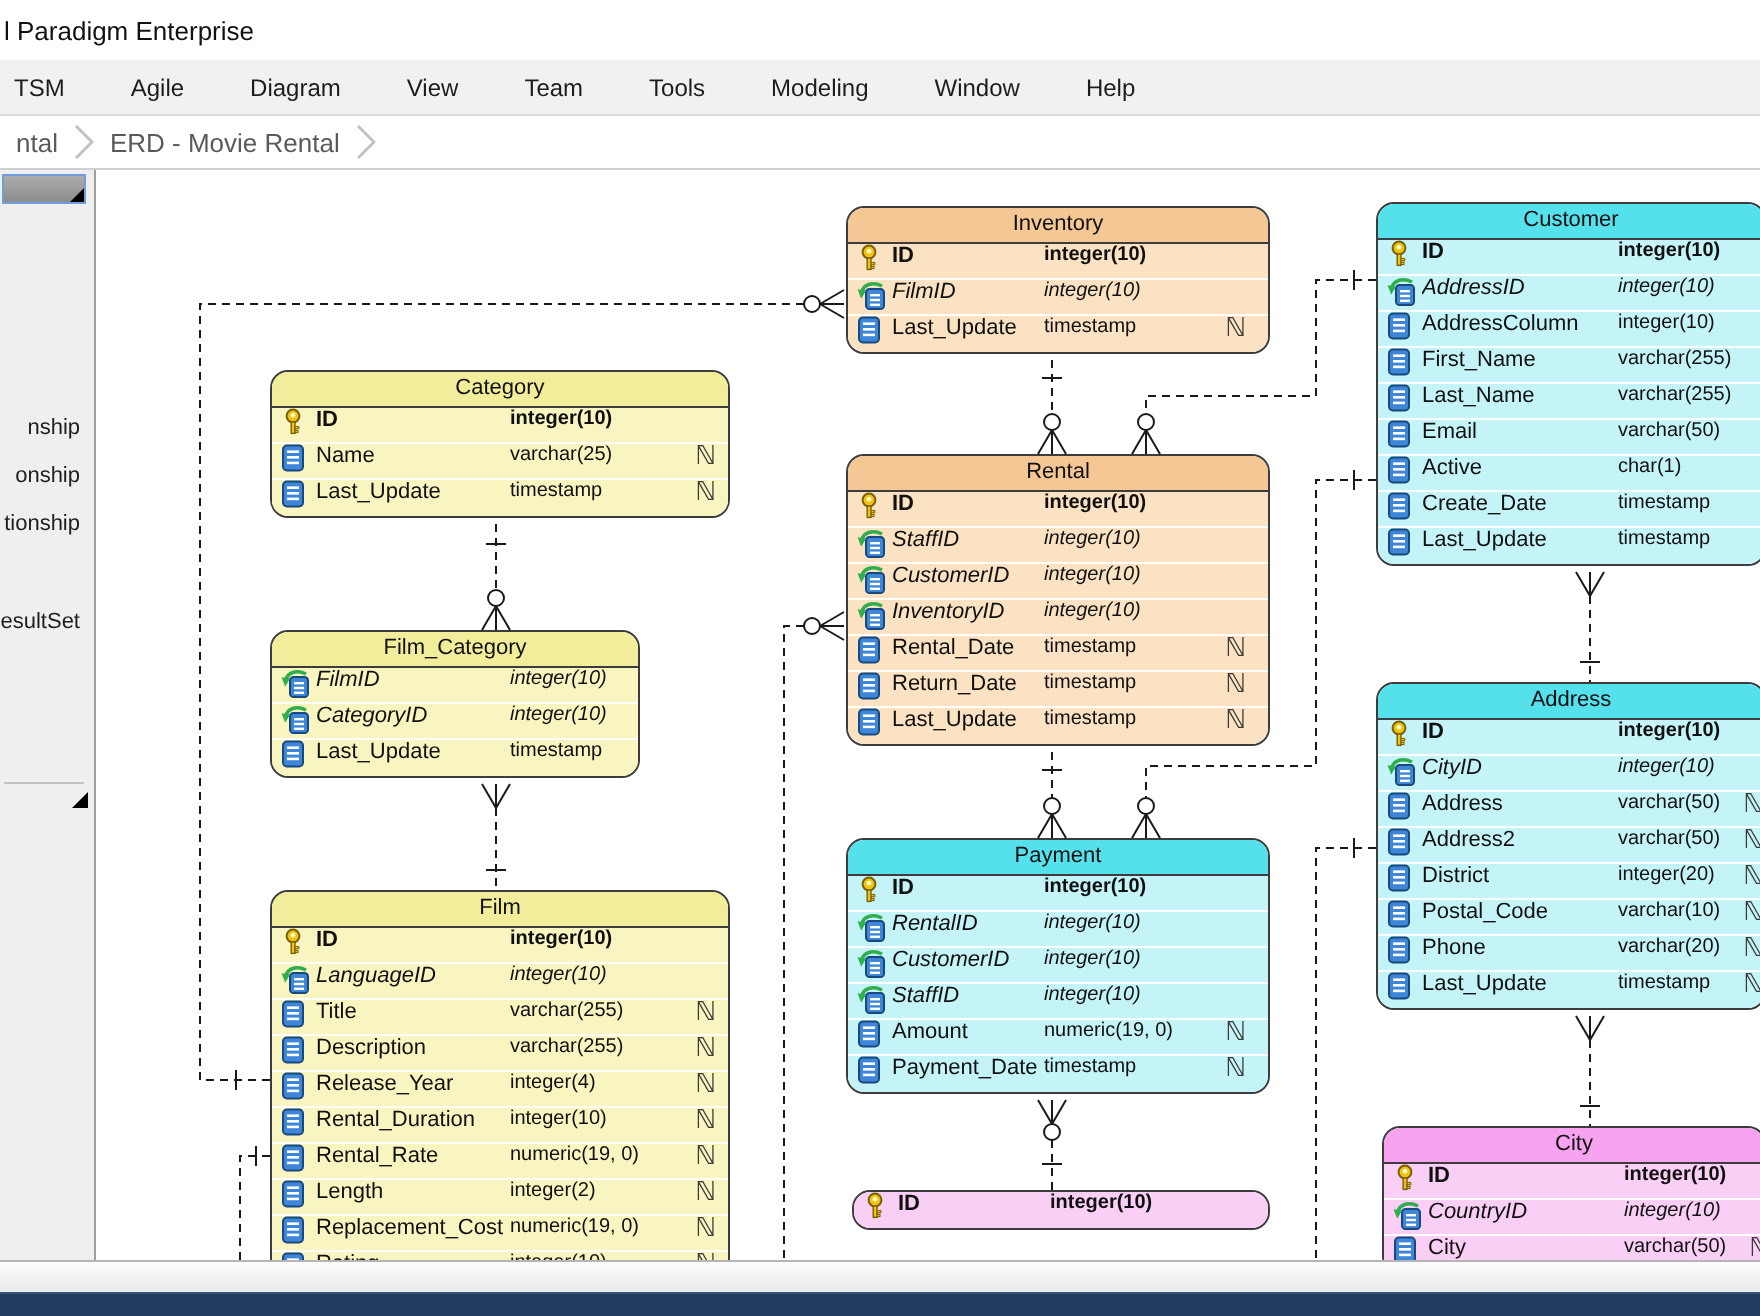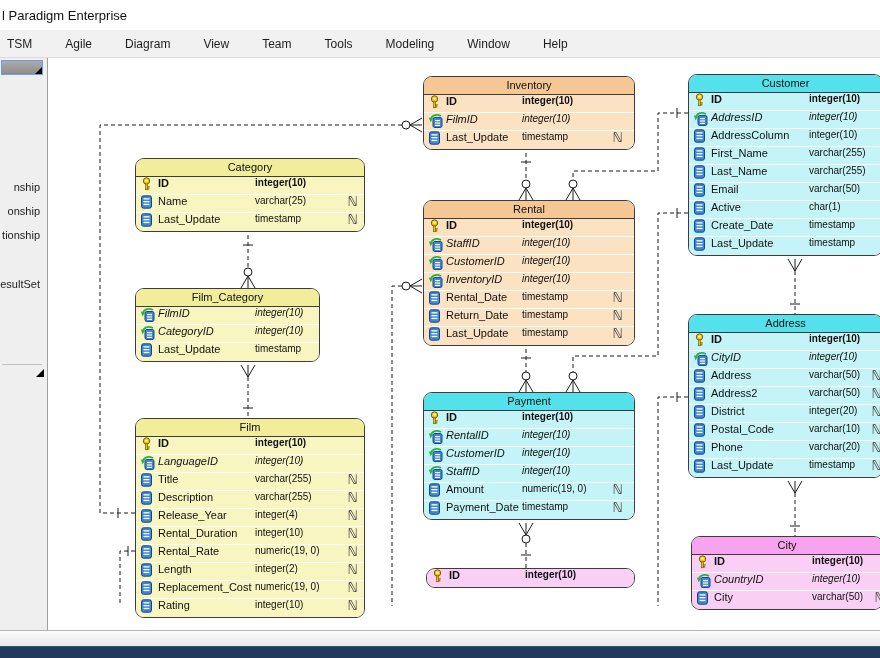--- a/index.html
+++ b/index.html
@@ -70,20 +70,30 @@
       <span class="mi">Agile</span>
       <span class="mi">Diagram</span>
       <span class="mi">View</span>
       <span class="mi">Team</span>
       <span class="mi">Tools</span>
       <span class="mi">Modeling</span>
       <span class="mi">Window</span>
       <span class="mi">Help</span>
     </div>
 
+  <div class="breadcrumb">
+      <span class="crumb">ntal</span>
+      <svg class="chev" viewBox="0 0 14 20">
+        <polyline points="3,2 11,10 3,18" fill="none" stroke="#c0c0c0" stroke-width="1.4"></polyline>
+      </svg>
+      <span class="crumb">ERD - Movie Rental</span>
+      <svg class="chev" viewBox="0 0 14 20">
+        <polyline points="3,2 11,10 3,18" fill="none" stroke="#c0c0c0" stroke-width="1.4"></polyline>
+      </svg>
+    </div>
 
   <div class="main">
     <div class="palette">
       <div class="tool-btn">
         <span class="corner"></span>
       </div>
       <div class="pal-div"></div>
       <div class="pal-corner"></div>
     <span class="pal-frag" style="top: 123px;">nship</span>
         <span class="pal-frag" style="top: 147px;">onship</span>

